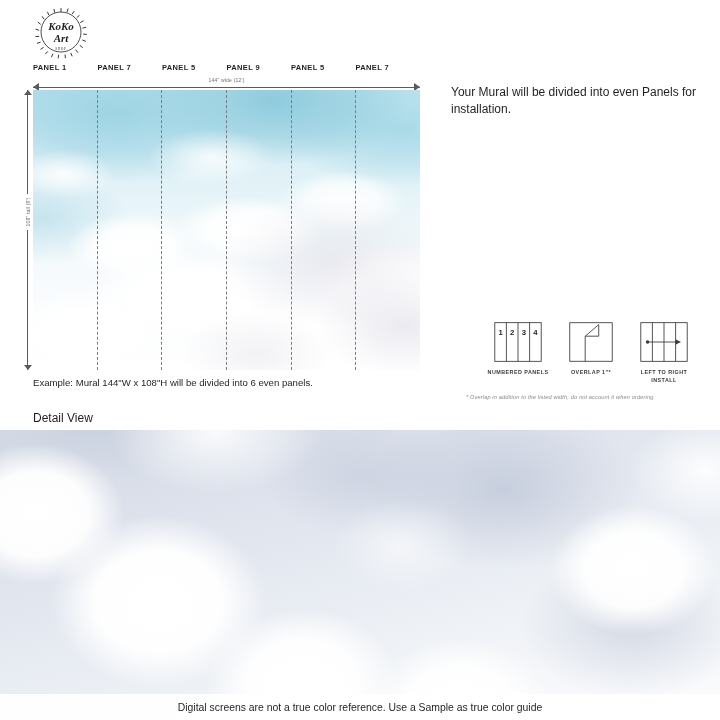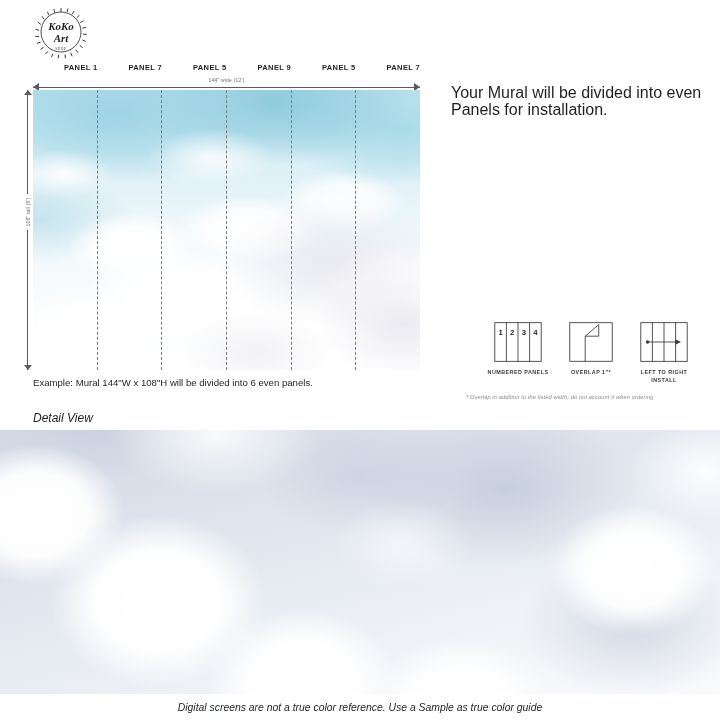--- a/index.html
+++ b/index.html
@@ -46,21 +46,21 @@
 
   
   .panel-labels {
     position: absolute;
     left: 33px; top: 63px;
     width: 387px; height: 14px;
     display: flex;
   }
   .panel-label {
     flex: 1 1 0;
-    text-align: right;
+    text-align: left;
     font-size: 7.5px;
     font-weight: 700;
     letter-spacing: 0.35px;
     color: #231f20;
     white-space: nowrap;
   }
 
   
   .width-dim {
     position: absolute;
@@ -178,21 +178,21 @@
   }
   .mural .dividers .seg:last-child { border-right: none; }
 
   
   .info-col {
     position: absolute;
     left: 451px; top: 84px;
     width: 258px;
   }
   .info-para {
-    font-size: 16px;
+    font-size: 12px;
     line-height: 17px;
     color: #231f20;
     margin-bottom: 13px;
   }
 
   
   .icon-row {
     position: absolute;
     left: 486px; top: 318px;
     width: 210px; height: 72px;
@@ -230,21 +230,20 @@
     font-size: 9.6px;
     color: #231f20;
   }
 
   
   .detail-section {
     position: absolute;
     left: 0; top: 408px;
     width: 720px; height: 312px;
     overflow: hidden;
-    font-style: italic;
   }
   .detail-img {
     position: absolute;
     left: 0; top: 0;
     width: 720px; height: 312px;
     background:
       radial-gradient(ellipse 150px 120px at 22% 62%, #ffffff 0%, rgba(255,255,255,0.96) 42%, rgba(255,255,255,0) 72%),
       radial-gradient(ellipse 120px 95px at 5% 34%, #ffffff 0%, rgba(255,255,255,0.94) 44%, rgba(255,255,255,0) 74%),
       radial-gradient(ellipse 130px 100px at 42% 88%, #ffffff 0%, rgba(255,255,255,0.95) 42%, rgba(255,255,255,0) 74%),
       radial-gradient(ellipse 120px 92px at 64% 96%, #ffffff 0%, rgba(255,255,255,0.92) 44%, rgba(255,255,255,0) 76%),

